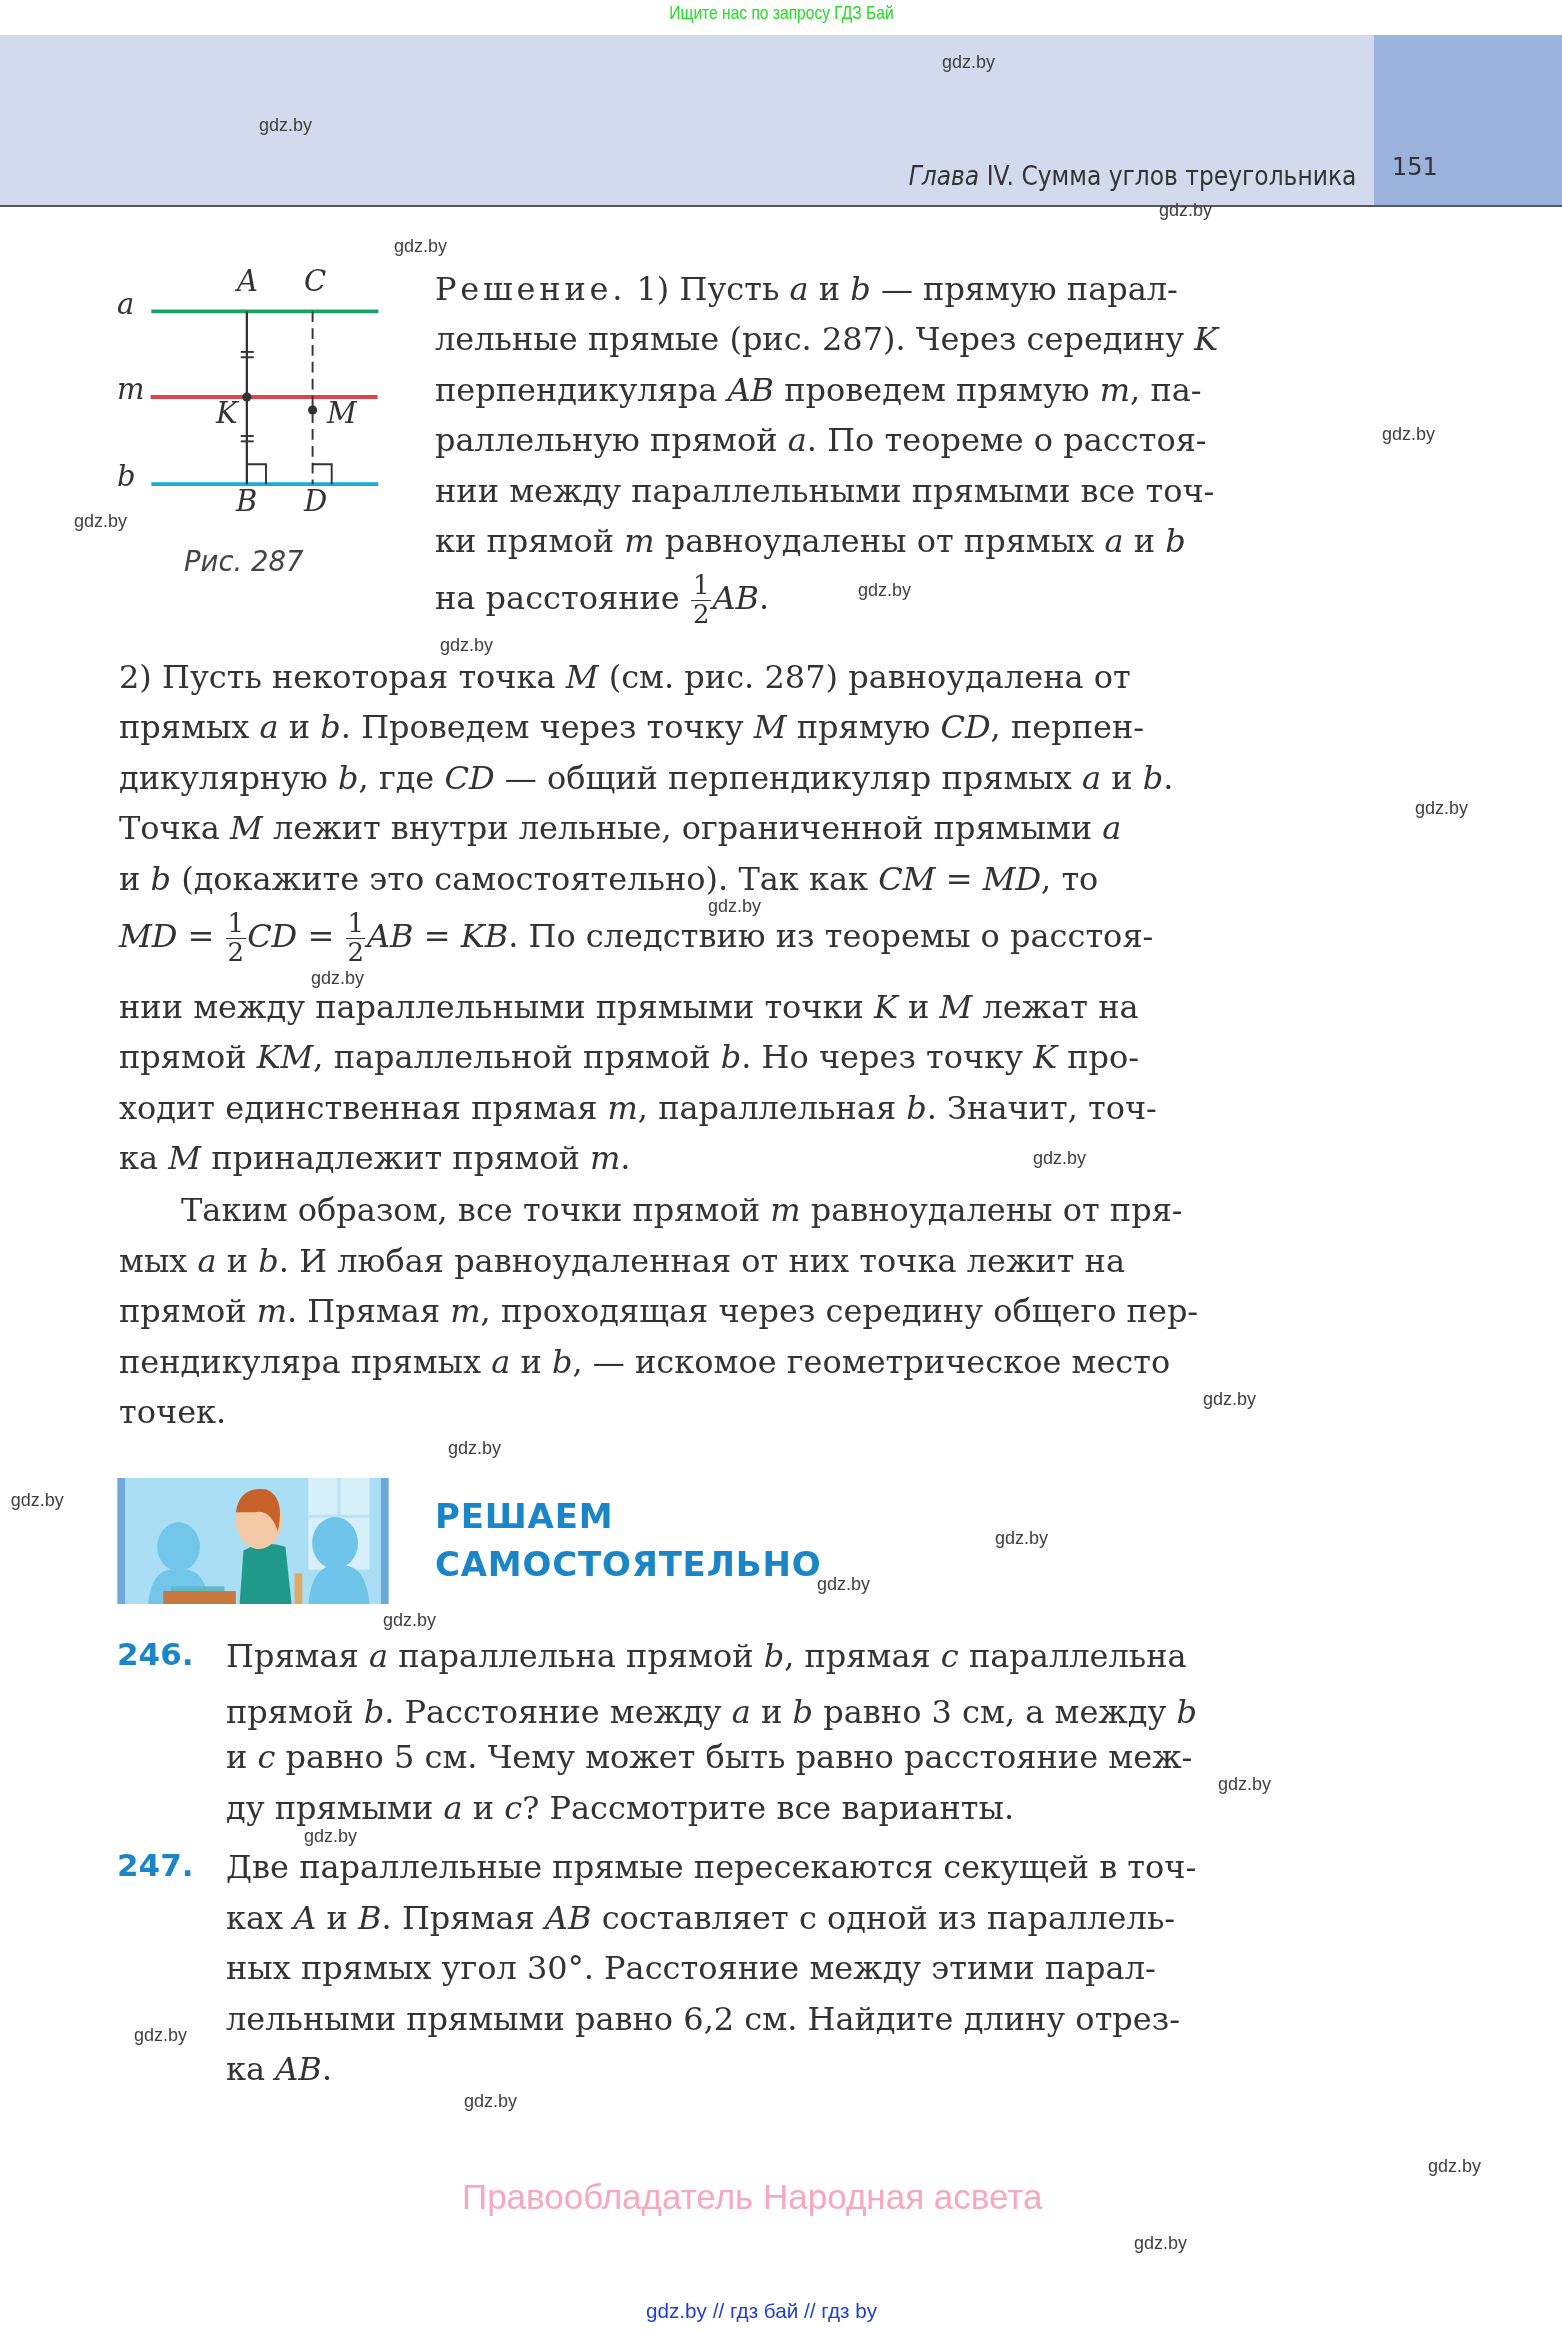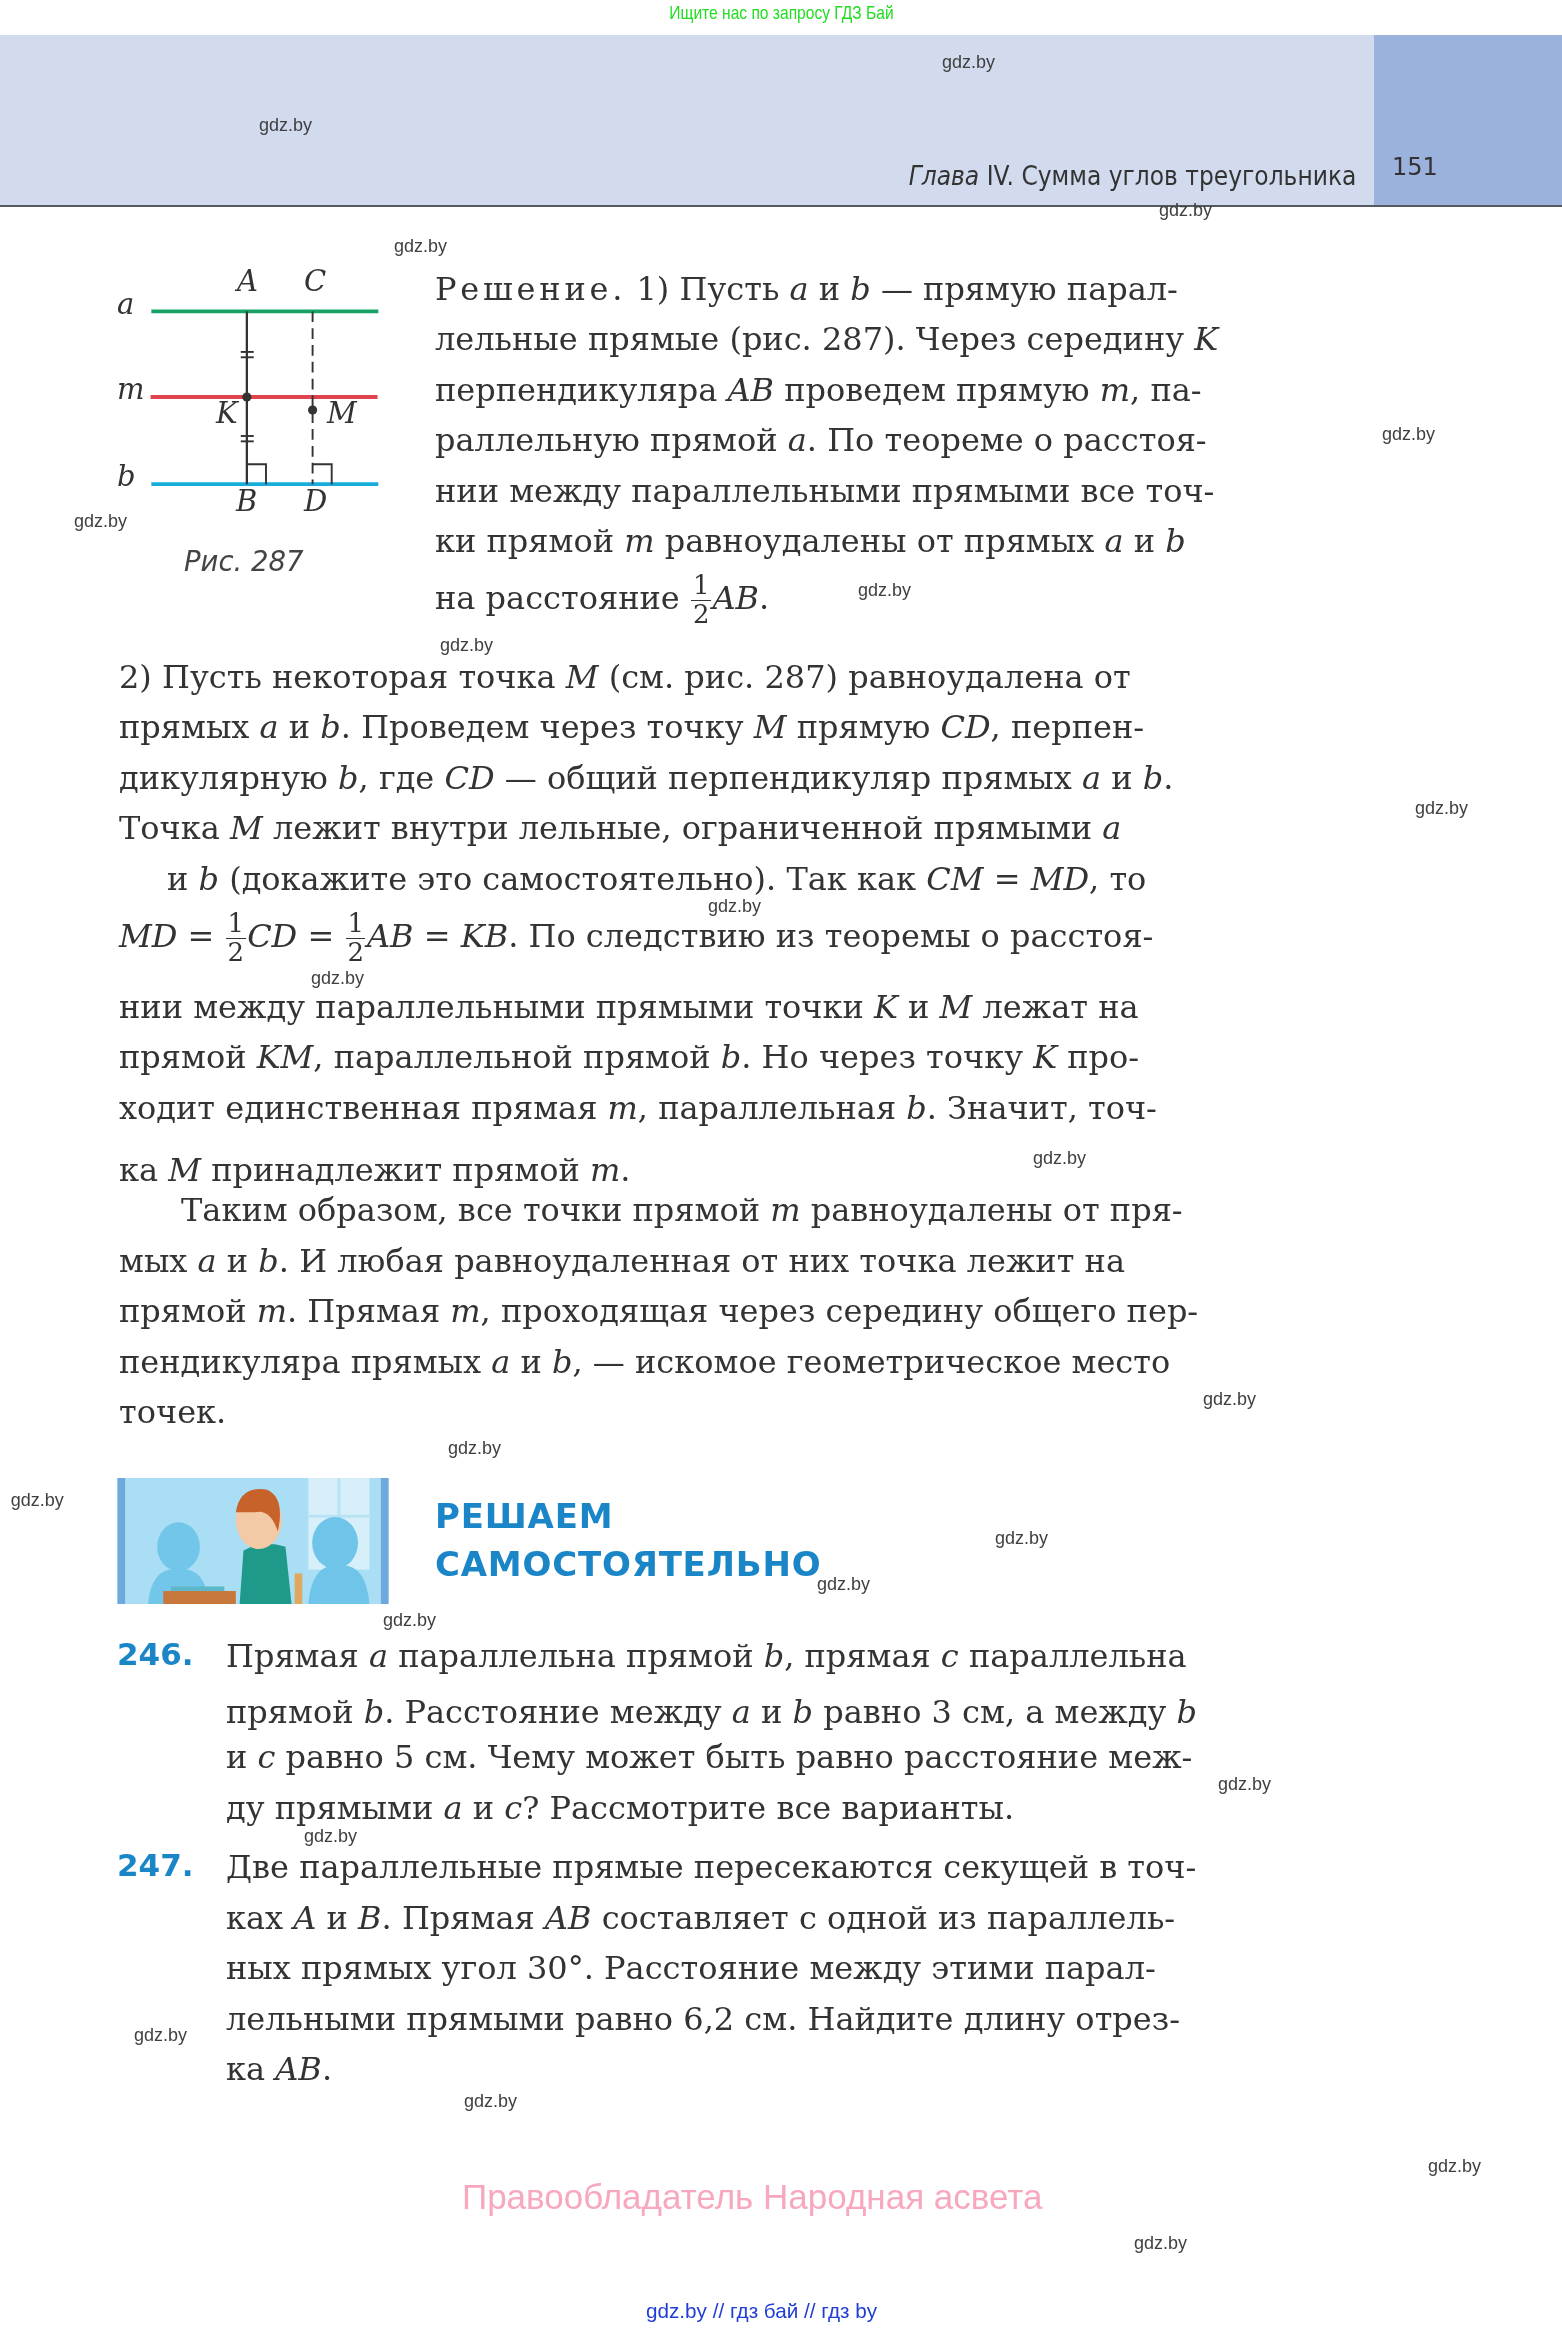--- a/index.html
+++ b/index.html
@@ -68,26 +68,26 @@
 <div class="line" style="left:435px;top:365px;"><span>перпендикуляра </span><i>AB</i><span> проведем прямую </span><i>m</i><span>, па-</span></div>
 <div class="line" style="left:435px;top:415px;"><span>раллельную прямой </span><i>a</i><span>. По теореме о расстоя-</span></div>
 <div class="line" style="left:435px;top:466px;"><span>нии между параллельными прямыми все точ-</span></div>
 <div class="line" style="left:435px;top:516px;"><span>ки прямой </span><i>m</i><span> равноудалены от прямых </span><i>a</i><span> и </span><i>b</i></div>
 <div class="line" style="left:435px;top:572px;"><span>на расстояние </span><span class="frac"><span class="num">1</span><span class="den">2</span></span><i>AB</i><span>.</span></div>
 
 <div class="line" style="left:119px;top:652px;"><span>2) Пусть некоторая точка </span><i>M</i><span> (см. рис. 287) равноудалена от</span></div>
 <div class="line" style="left:119px;top:702px;"><span>прямых </span><i>a</i><span> и </span><i>b</i><span>. Проведем через точку </span><i>M</i><span> прямую </span><i>CD</i><span>, перпен-</span></div>
 <div class="line" style="left:119px;top:753px;"><span>дикулярную </span><i>b</i><span>, где </span><i>CD</i><span> — общий перпендикуляр прямых </span><i>a</i><span> и </span><i>b</i><span>.</span></div>
 <div class="line" style="left:119px;top:803px;"><span>Точка </span><i>M</i><span> лежит внутри лельные, ограниченной прямыми </span><i>a</i></div>
-<div class="line" style="left:119px;top:854px;margin-left:48px;"><span>и </span><i>b</i><span> (докажите это самостоятельно). Так как </span><i>CM = MD</i><span>, то</span></div>
+<div class="line" style="left:119px;top:854px;"><span>и </span><i>b</i><span> (докажите это самостоятельно). Так как </span><i>CM = MD</i><span>, то</span></div>
 <div class="line" style="left:119px;top:910px;"><i>MD</i><span> = </span><span class="frac"><span class="num">1</span><span class="den">2</span></span><i>CD</i><span> = </span><span class="frac"><span class="num">1</span><span class="den">2</span></span><i>AB = KB</i><span>. По следствию из теоремы о расстоя-</span></div>
 <div class="line" style="left:119px;top:982px;"><span>нии между параллельными прямыми точки </span><i>K</i><span> и </span><i>M</i><span> лежат на</span></div>
 <div class="line" style="left:119px;top:1032px;"><span>прямой </span><i>KM</i><span>, параллельной прямой </span><i>b</i><span>. Но через точку </span><i>K</i><span> про-</span></div>
 <div class="line" style="left:119px;top:1083px;"><span>ходит единственная прямая </span><i>m</i><span>, параллельная </span><i>b</i><span>. Значит, точ-</span></div>
-<div class="line" style="left:119px;top:1133px;margin-top:12px;"><span>ка </span><i>M</i><span> принадлежит прямой </span><i>m</i><span>.</span></div>
+<div class="line" style="left:119px;top:1133px;"><span>ка </span><i>M</i><span> принадлежит прямой </span><i>m</i><span>.</span></div>
 
 <div class="line" style="left:181px;top:1185px;"><span>Таким образом, все точки прямой </span><i>m</i><span> равноудалены от пря-</span></div>
 <div class="line" style="left:119px;top:1236px;"><span>мых </span><i>a</i><span> и </span><i>b</i><span>. И любая равноудаленная от них точка лежит на</span></div>
 <div class="line" style="left:119px;top:1286px;"><span>прямой </span><i>m</i><span>. Прямая </span><i>m</i><span>, проходящая через середину общего пер-</span></div>
 <div class="line" style="left:119px;top:1337px;"><span>пендикуляра прямых </span><i>a</i><span> и </span><i>b</i><span>, — искомое геометрическое место</span></div>
 <div class="line" style="left:119px;top:1387px;"><span>точек.</span></div>
 
 <svg class="abs" style="left:117px;top:1478px;" width="272" height="126" viewBox="0 0 355 165">
   <rect x="0" y="0" width="355" height="165" fill="#a9def4"></rect>
   <rect x="0" y="0" width="10" height="165" fill="#6fa8dc"></rect>

